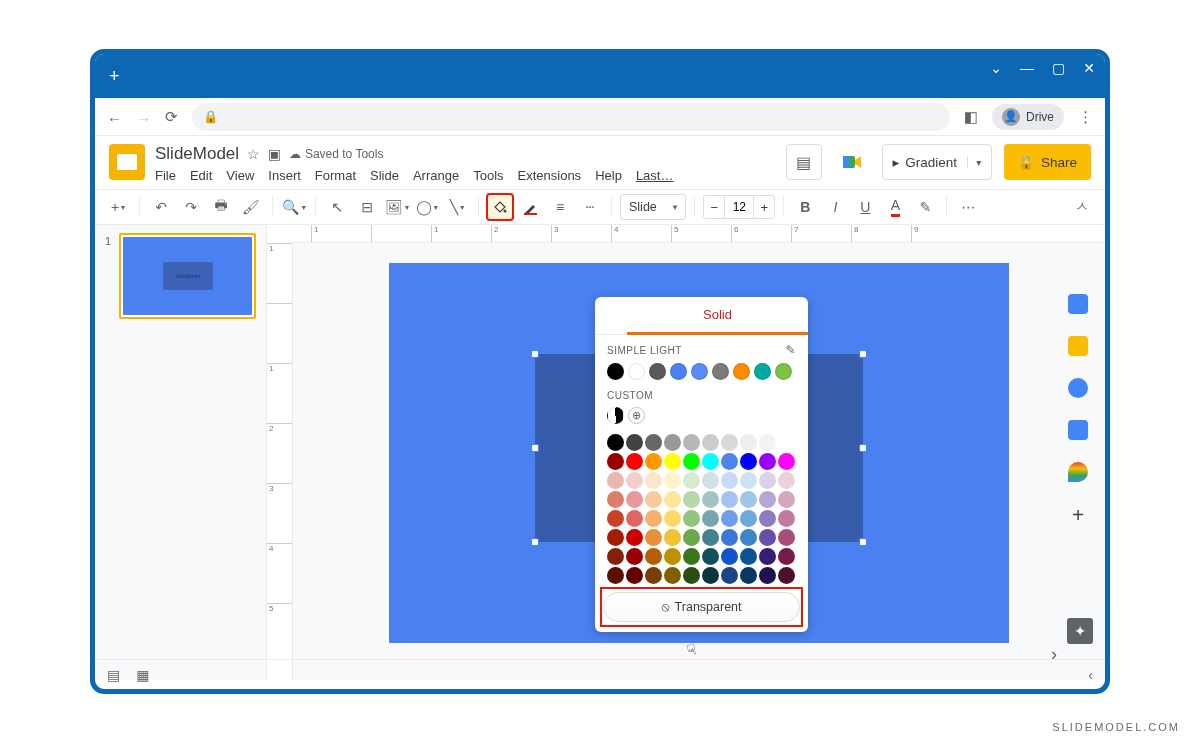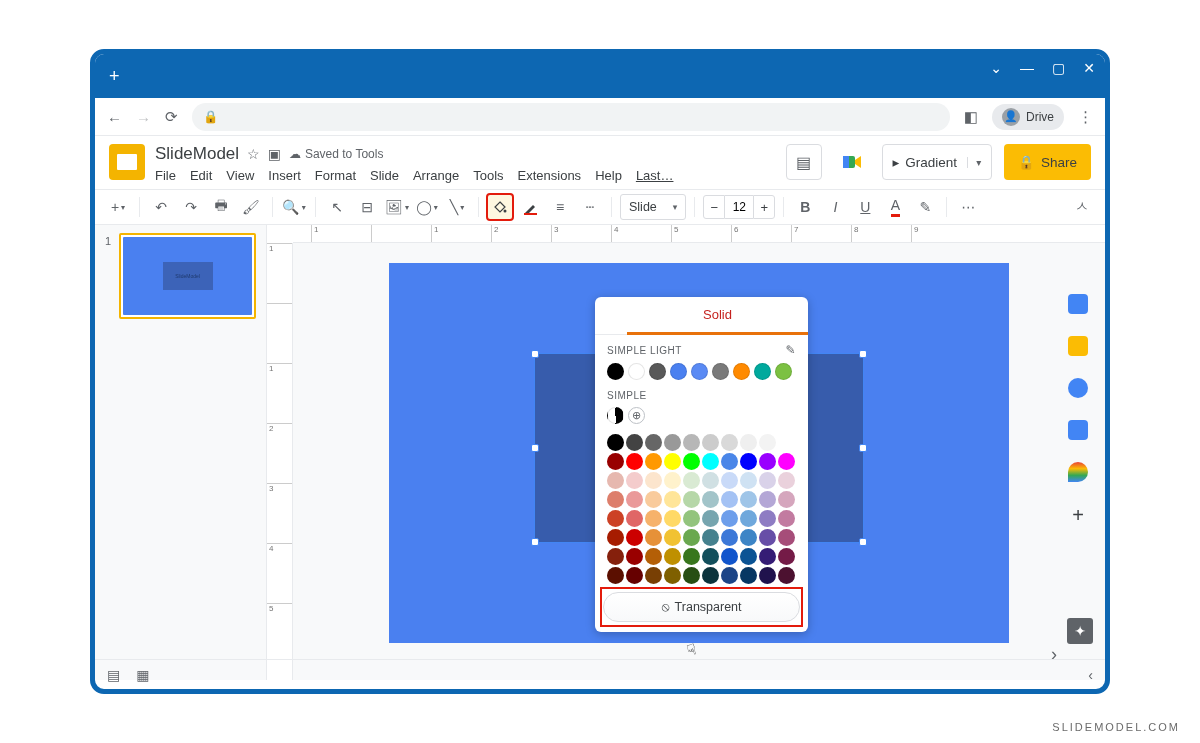--- a/index.html
+++ b/index.html
@@ -314,21 +314,21 @@
           <div class="sw" style="background: rgb(74, 128, 240);"></div>
           <div class="sw" style="background: rgb(90, 138, 244);"></div>
           <div class="sw" style="background: rgb(122, 122, 122);"></div>
           <div class="sw" style="background: rgb(255, 138, 0);"></div>
           <div class="sw" style="background: rgb(0, 169, 157);"></div>
           <div class="sw" style="background: rgb(124, 193, 66);"></div>
         </div>
     </div>
     <div class="cp-section">
       <div class="cp-label">
-          <span>SIMPLE</span>
+          <span>CUSTOM</span>
         </div>
       <div class="swatch-row">
         <div class="sw" style="background:conic-gradient(#000 0 50%,#fff 50% 100%)"></div>
         <div class="add-sw">⊕</div>
       </div>
     </div>
     <div style="height:8px"></div>
     <div class="grid-swatches" id="grid-sw">
         <div class="gsw" style="background: rgb(0, 0, 0);"></div>
         <div class="gsw" style="background: rgb(67, 67, 67);"></div>

